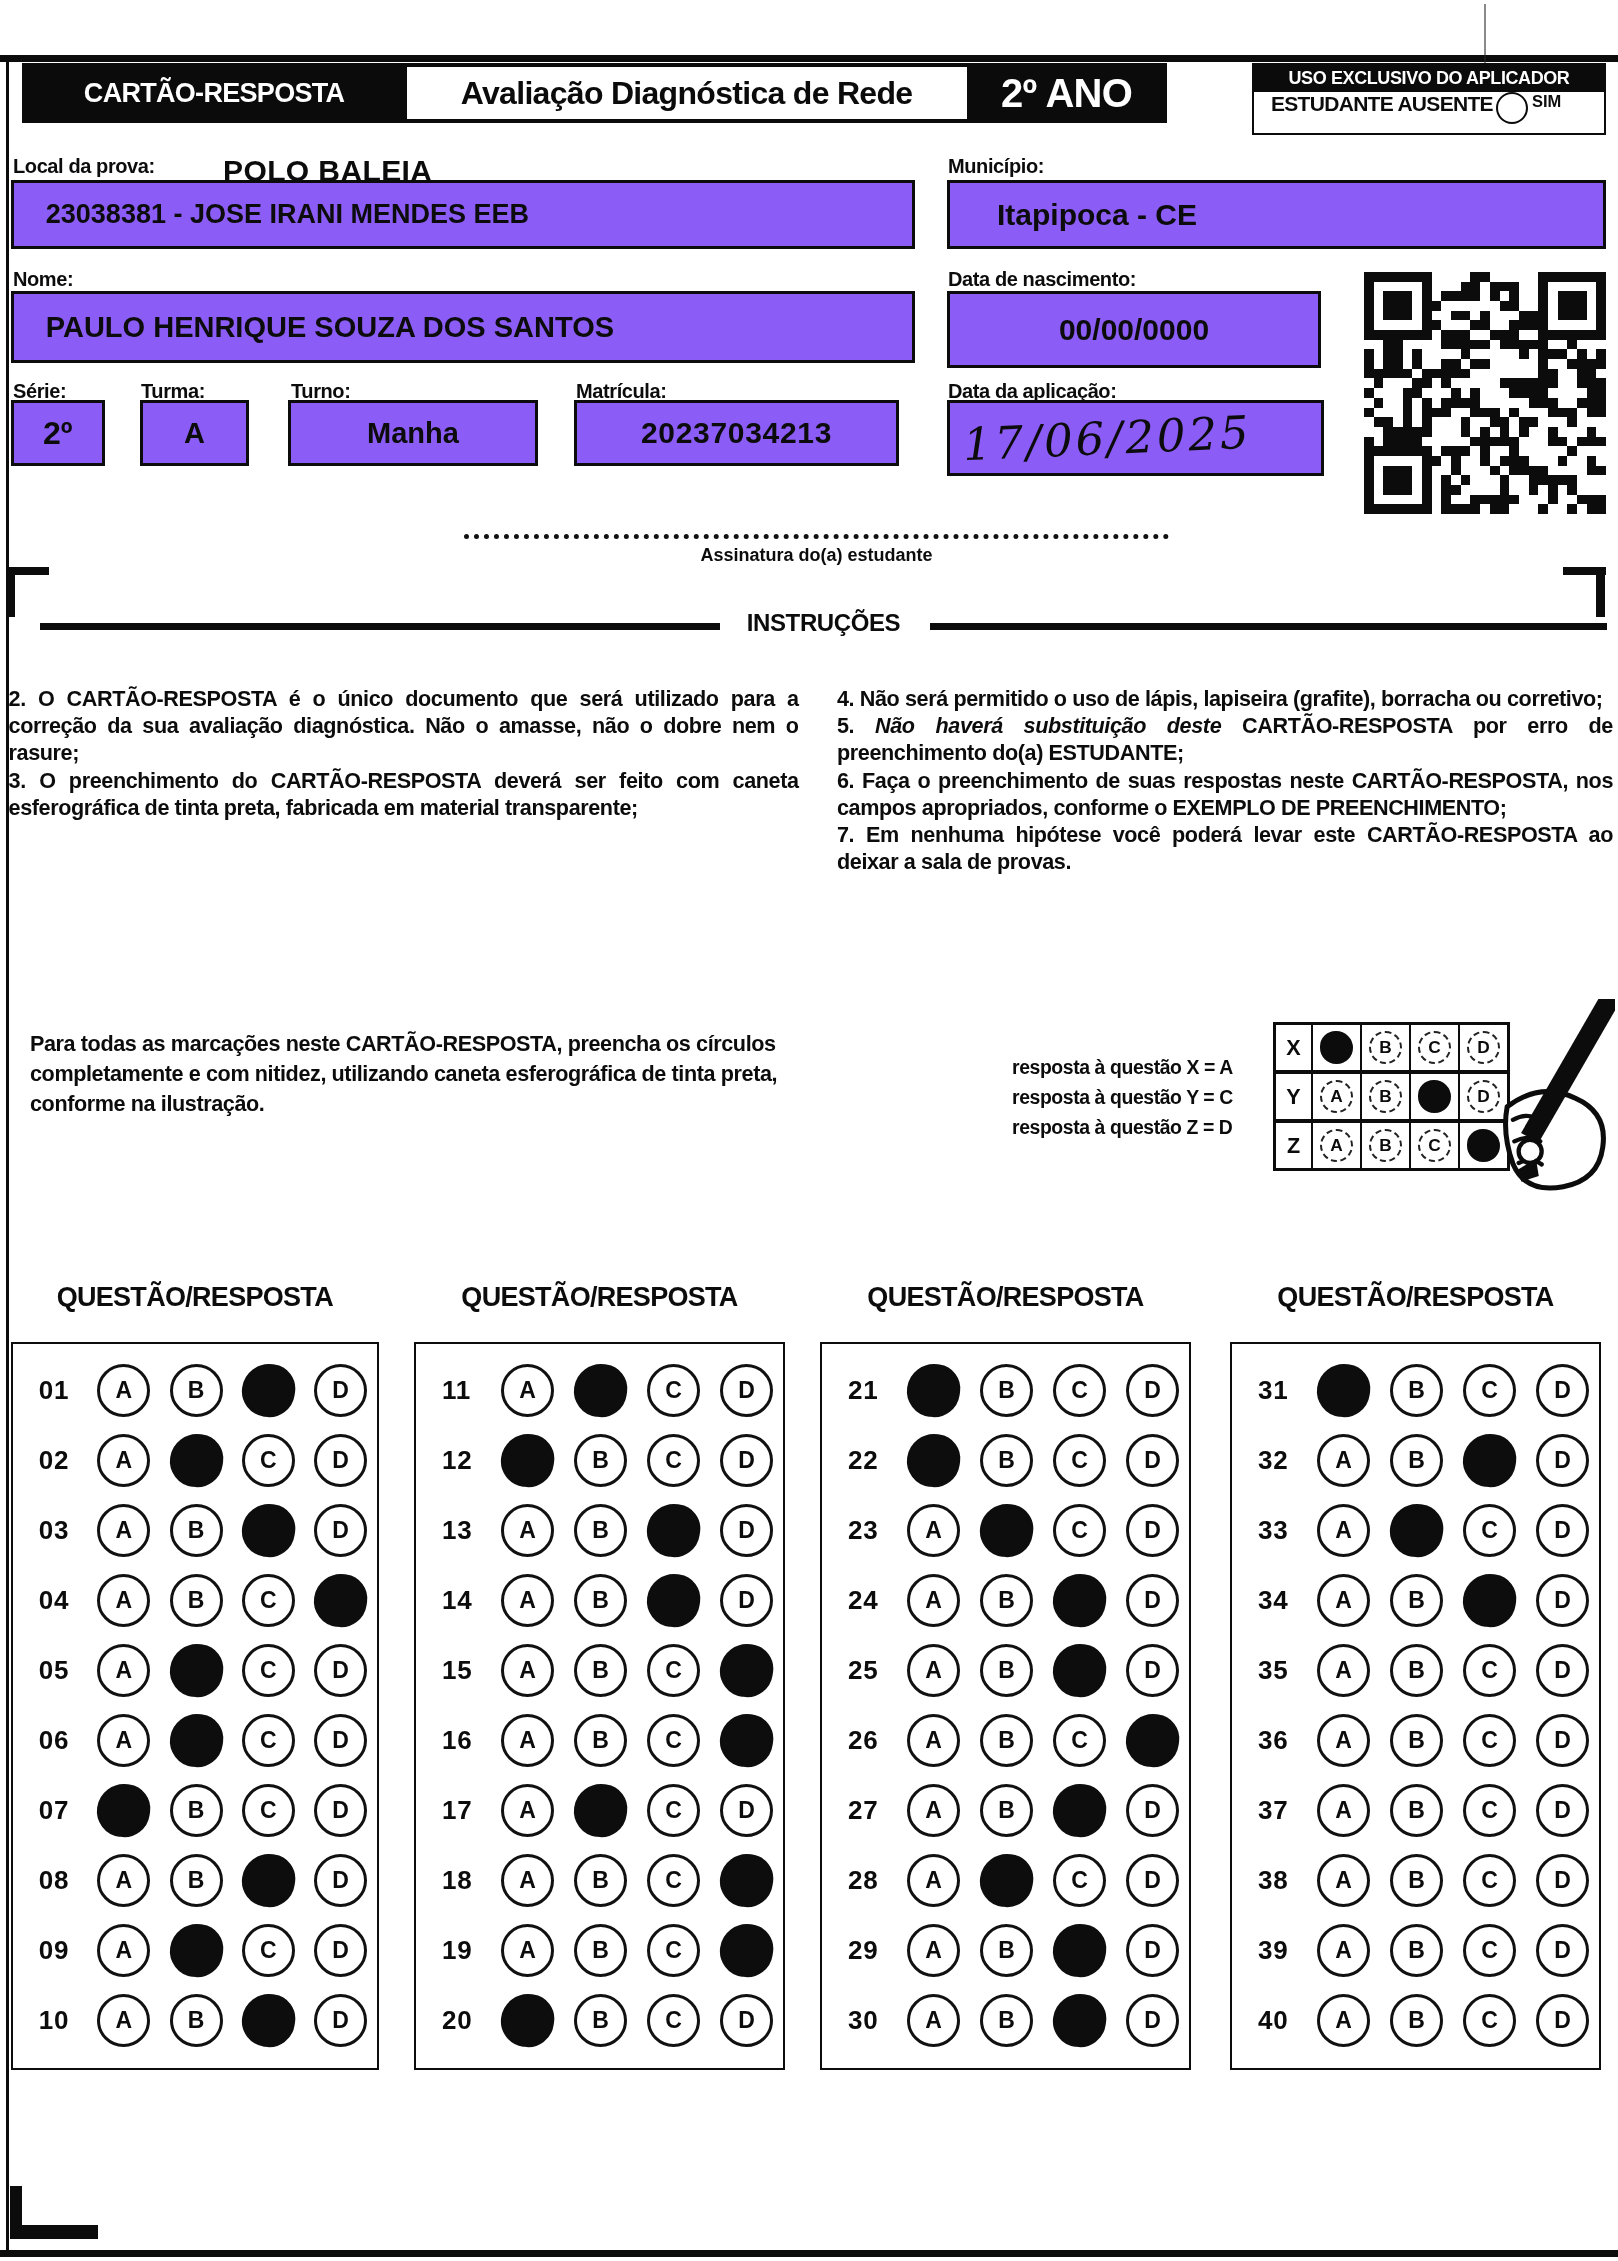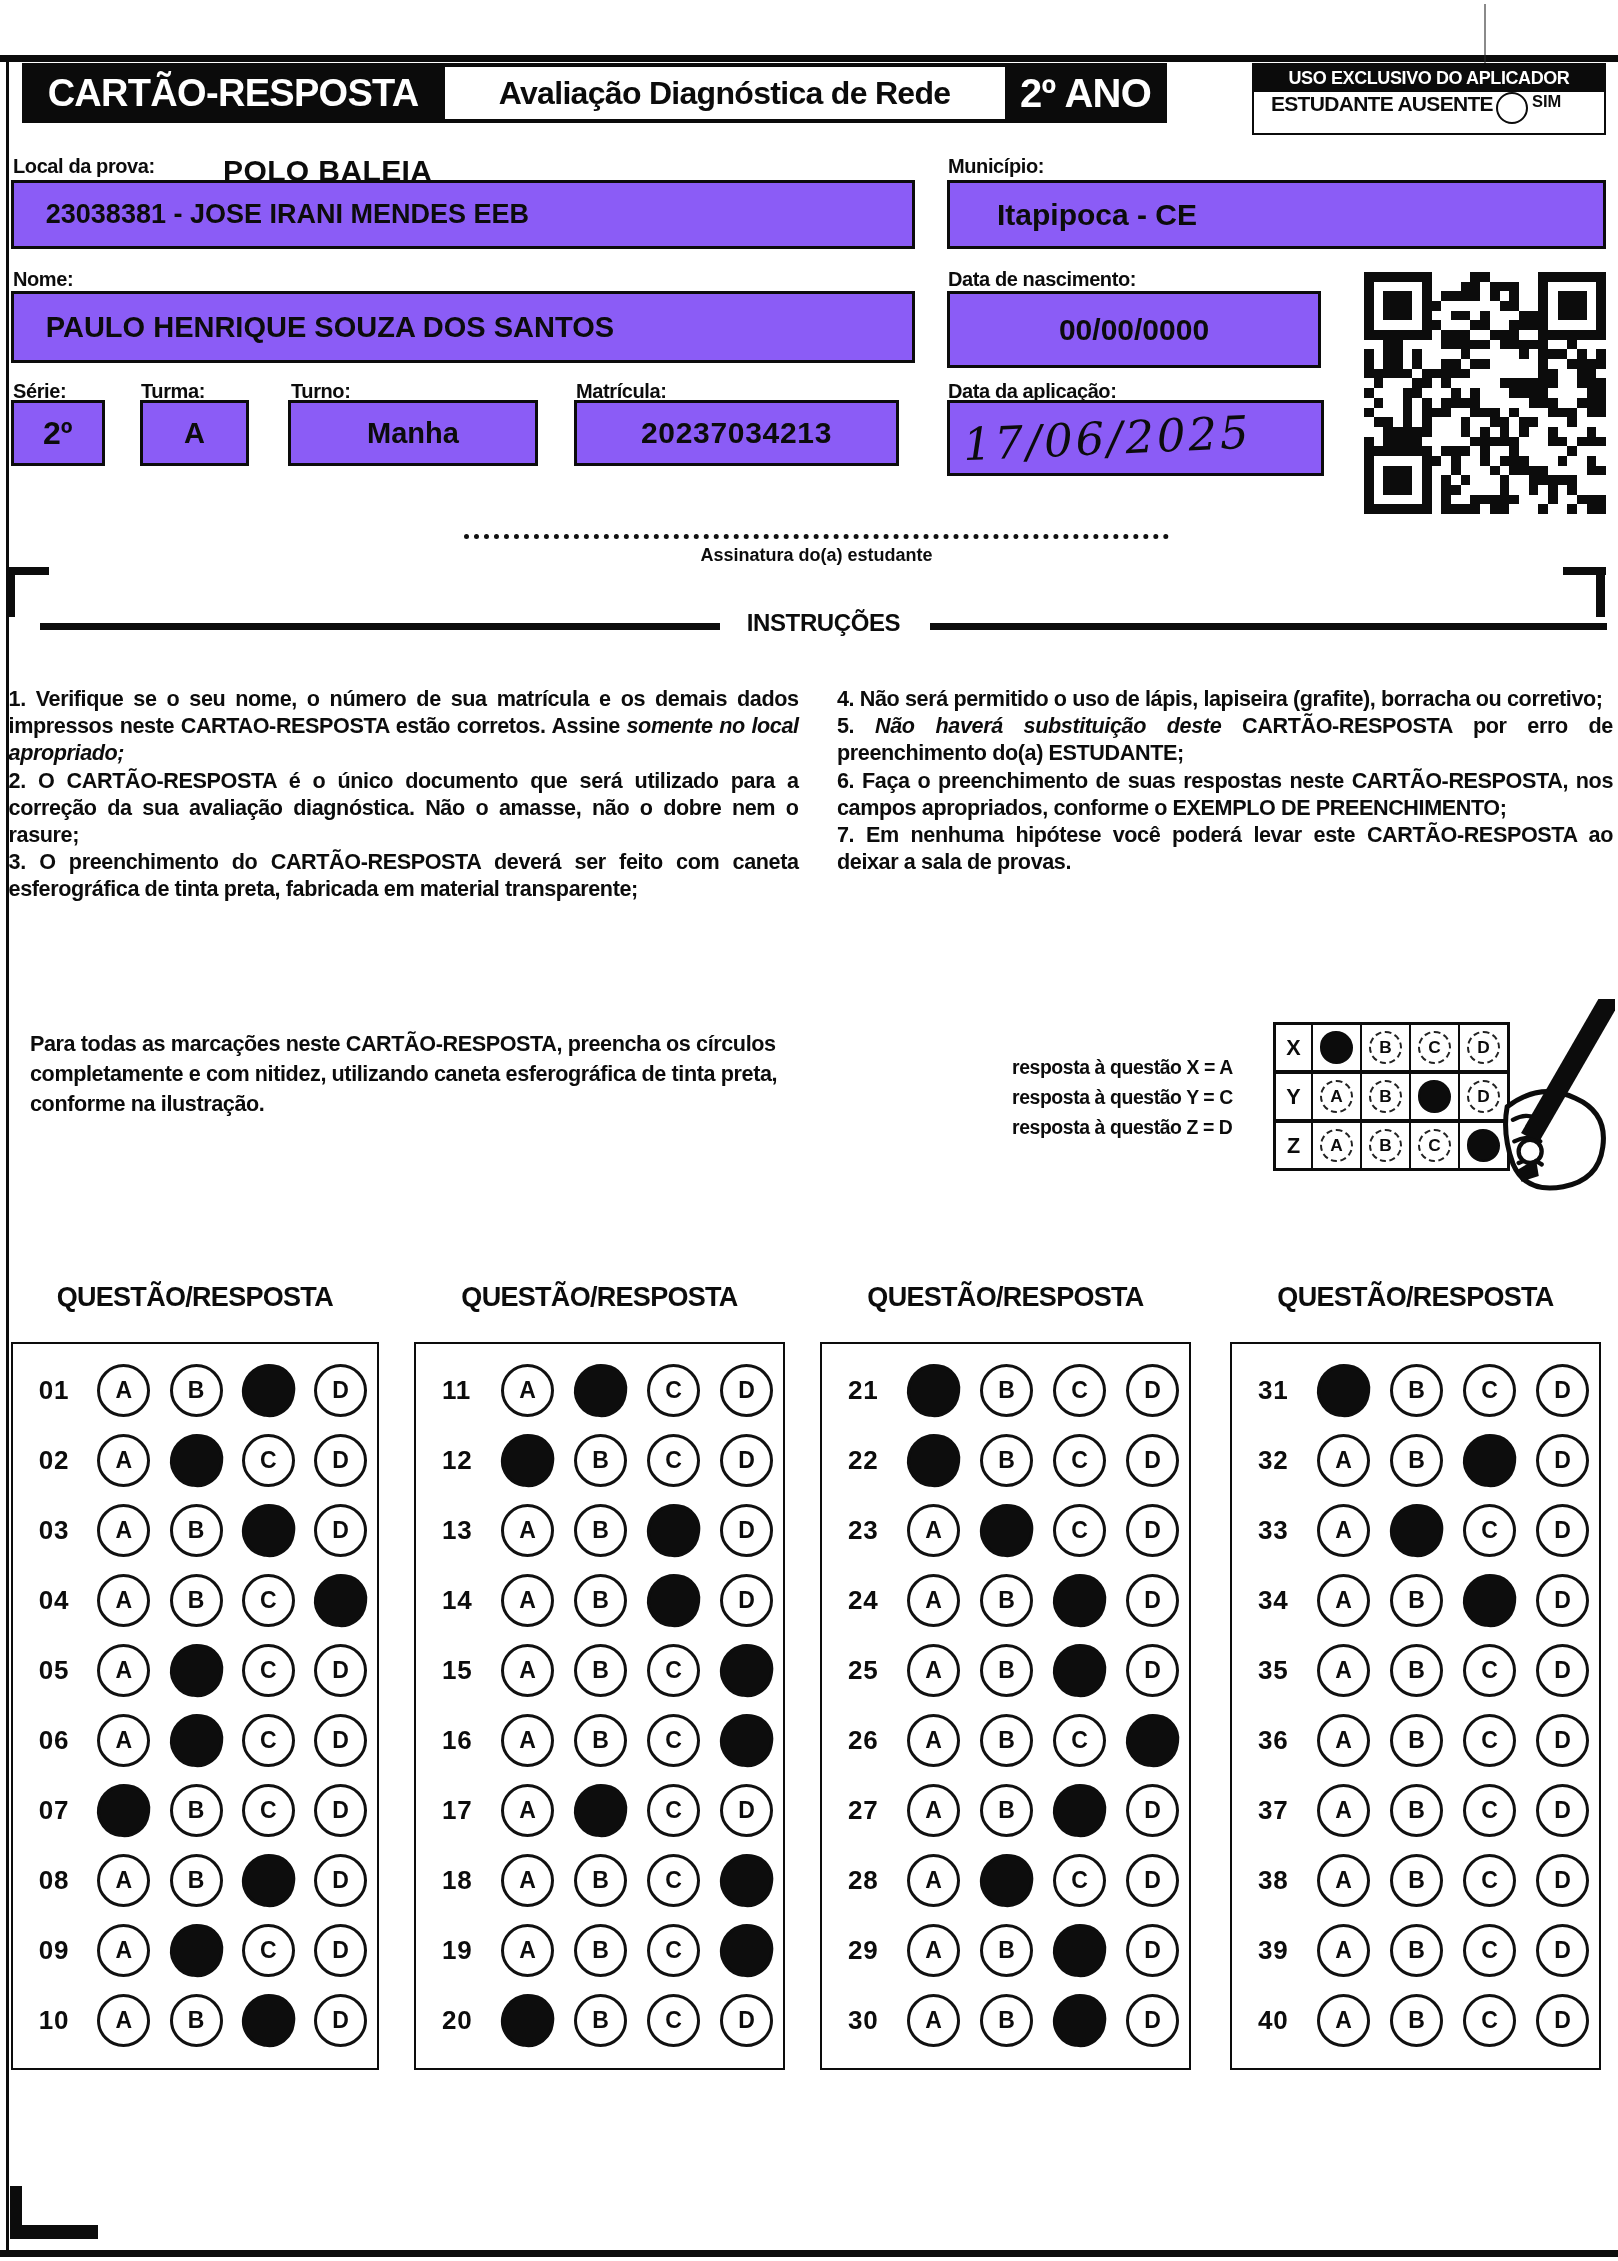--- a/index.html
+++ b/index.html
@@ -9,21 +9,21 @@
   }
   
   .top-line{position:absolute;left:0;top:55px;width:1618px;height:6.5px;background:#0c0c0c;}
   .left-line{position:absolute;left:5.8px;top:55px;width:3.6px;height:2199px;background:#0c0c0c;}
   .bottom-line{position:absolute;left:0;top:2250px;width:1618px;height:6.5px;background:#0c0c0c;}
   .fold-line{position:absolute;background:#2a2a2a;opacity:.55;}
   .fold-dashed{position:absolute;border-left:2.2px dashed #3a3a3a;opacity:.6;}
 
   
   .header-bar{position:absolute;left:21.6px;top:63px;width:1145px;height:60px;background:#0b0b0b;display:flex;align-items:stretch;}
-  .hdr-title{width:423px;display:flex;align-items:center;justify-content:center;color:#fff;font-weight:bold;font-size:38px;letter-spacing:-0.7px;}
+  .hdr-title{width:385px;display:flex;align-items:center;justify-content:center;color:#fff;font-weight:bold;font-size:27px;letter-spacing:-0.7px;}
   .hdr-sub{width:560px;background:#fff;margin:4.3px 0;display:flex;align-items:center;justify-content:center;color:#0b0b0b;font-weight:bold;font-size:32px;letter-spacing:-0.7px;}
   .hdr-grade{flex:1;display:flex;align-items:center;justify-content:center;color:#fff;font-weight:bold;font-size:40px;letter-spacing:-0.7px;}
   .applicator{position:absolute;left:1252px;top:63px;width:354px;height:72px;border:2.9px solid #0b0b0b;box-sizing:border-box;background:#fff;}
   .applicator-head{background:#0b0b0b;color:#fff;font-weight:bold;font-size:18px;text-align:center;height:27px;line-height:27px;letter-spacing:-0.4px;}
   .applicator-body{display:flex;align-items:flex-start;justify-content:flex-start;height:39px;padding:0 17px;}
   .applicator-body .lbl{font-weight:bold;font-size:21px;letter-spacing:-0.7px;}
   .opt-circle{width:32px;height:32px;border:2.9px solid #0b0b0b;border-radius:50%;box-sizing:border-box;margin:0 4.3px 0 2.9px;background:#fff;}
   .sim{font-weight:bold;font-size:16.5px;}
 
   
@@ -464,21 +464,20 @@
 
   <div class="mark" style="left:5.8px;top:567px;width:43px;height:8px;"></div>
   <div class="mark" style="left:5.8px;top:567px;width:9.4px;height:50px;"></div>
   <div class="mark" style="left:1563px;top:567px;width:43px;height:8px;"></div>
   <div class="mark" style="left:1596px;top:567px;width:9.4px;height:50px;"></div>
 
   <div class="instr-rule" style="left:40px;width:680px;"></div>
   <div class="instr-title">INSTRUÇÕES</div>
   <div class="instr-rule" style="left:930px;width:677px;"></div>
   <div class="instr-col" id="instr-left">
-      <p class="instr"><span>1. Verifique se o seu nome, o número de sua matrícula e os demais dados impressos neste CARTAO-RESPOSTA estão corretos. Assine </span><span style="font-style: italic;">somente no local apropriado;</span></p>
       <p class="instr"><span>2. O CARTÃO-RESPOSTA é o único documento que será utilizado para a correção da sua avaliação diagnóstica. Não o amasse, não o dobre nem o rasure;</span></p>
       <p class="instr"><span>3. O preenchimento do CARTÃO-RESPOSTA deverá ser feito com caneta esferográfica de tinta preta, fabricada em material transparente;</span></p>
     </div>
   <div class="instr-col" id="instr-right">
       <p class="instr"><span>4. Não será permitido o uso de lápis, lapiseira (grafite), borracha ou corretivo;</span></p>
       <p class="instr"><span>5. </span><span style="font-style: italic;">Não haverá substituição deste </span><span>CARTÃO-RESPOSTA por erro de preenchimento do(a) ESTUDANTE;</span></p>
       <p class="instr"><span>6. Faça o preenchimento de suas respostas neste CARTÃO-RESPOSTA, nos campos apropriados, conforme o EXEMPLO DE PREENCHIMENTO;</span></p>
       <p class="instr"><span>7. Em nenhuma hipótese você poderá levar este CARTÃO-RESPOSTA ao deixar a sala de provas.</span></p>
     </div>
 

